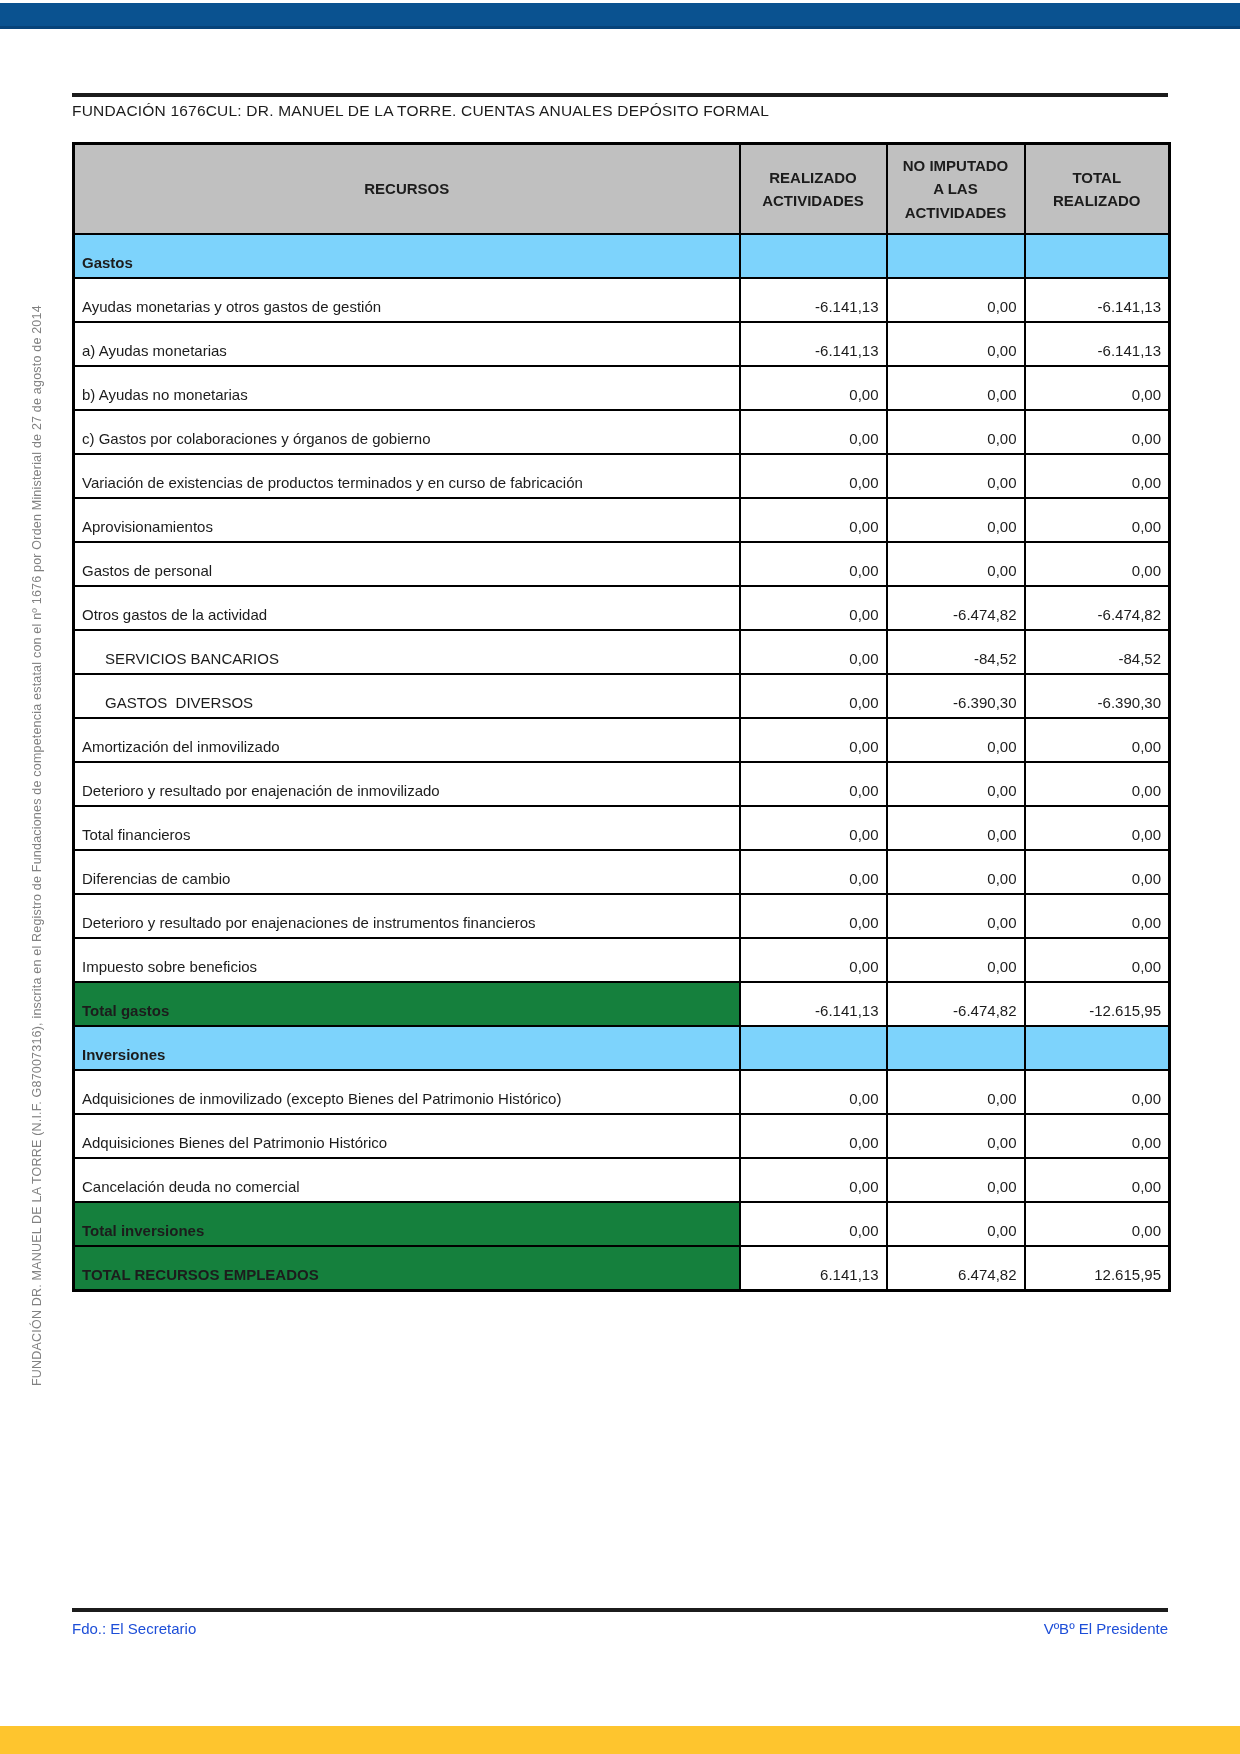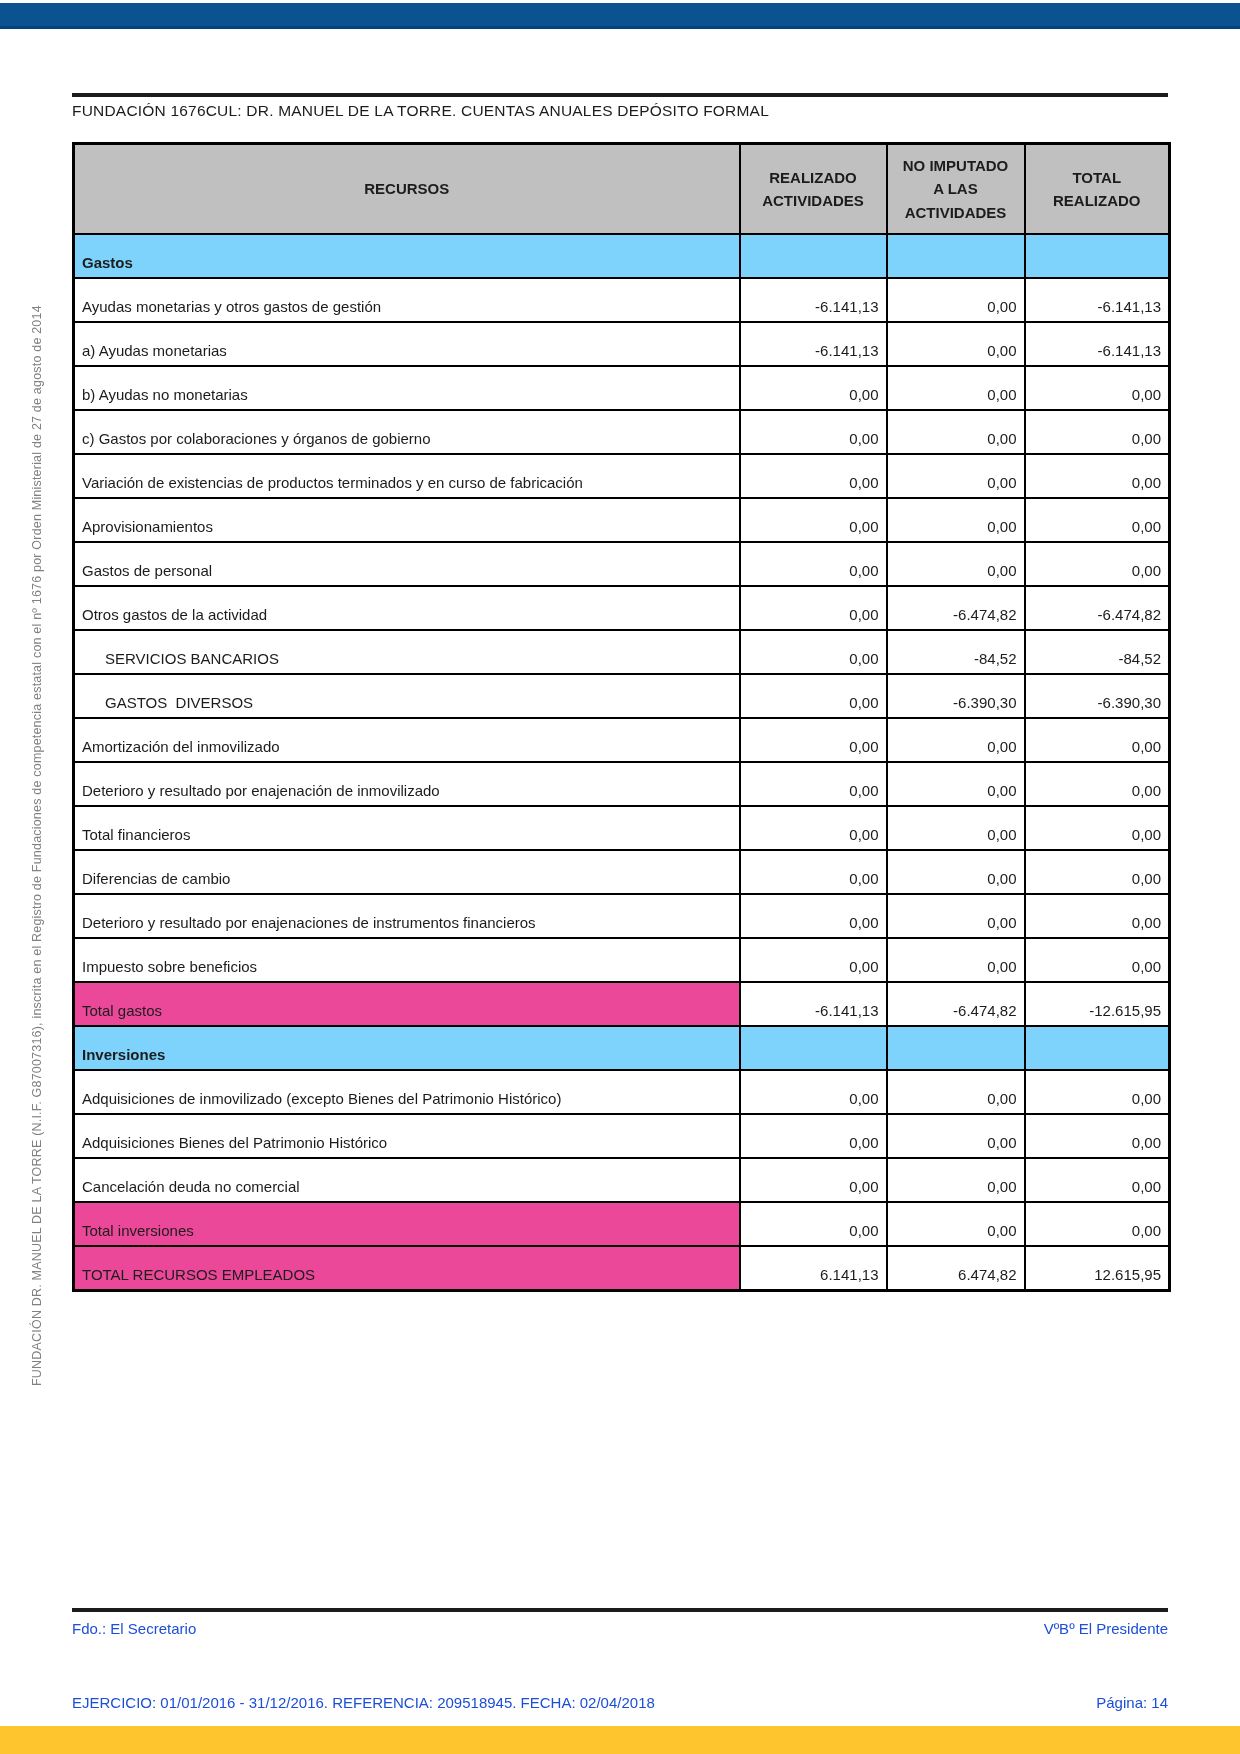--- a/index.html
+++ b/index.html
@@ -39,21 +39,21 @@
     line-height:1.55;
   }
   table.accounts td {
     border:2px solid #000; font-size:15px; height:36px;
     vertical-align:bottom; padding:0 7px 6px 7px; color:#1c1c1c;
     overflow:hidden;
   }
   table.accounts td.label { text-align:left; white-space:pre-wrap; }
   table.accounts td.val   { text-align:right; }
   tr.section td { background:#7dd3fc; font-weight:bold; }
-  tr.total td.label { background:#ec4899; font-weight:normal; }
+  tr.total td.label { background:#15803d; font-weight:bold; }
   tr.indent td.label { padding-left:30px; }
   .sig-rule {
     position:absolute; top:1608px; left:72px; width:1096px; height:4px; background:#1c1c1c;
   }
   .sig-row, .meta-row {
     position:absolute; left:72px; width:1096px;
     display:flex; justify-content:space-between;
     font-size:15px; color:#1d4ed8;
   }
   .sig-row  { top:1620px; }
@@ -233,20 +233,16 @@
         </tr>
       </tbody>
   </table>
 
   <div class="sig-rule"></div>
   <div class="sig-row">
     <span>Fdo.: El Secretario</span>
     <span>VºBº El Presidente</span>
   </div>
 
-  <div class="meta-row">
-    <span>EJERCICIO: 01/01/2016 - 31/12/2016. REFERENCIA: 209518945. FECHA: 02/04/2018</span>
-    <span>Página: 14</span>
-  </div>
 
   <div class="bottom-bar"></div>
 
 </div>
 
 </body></html>

